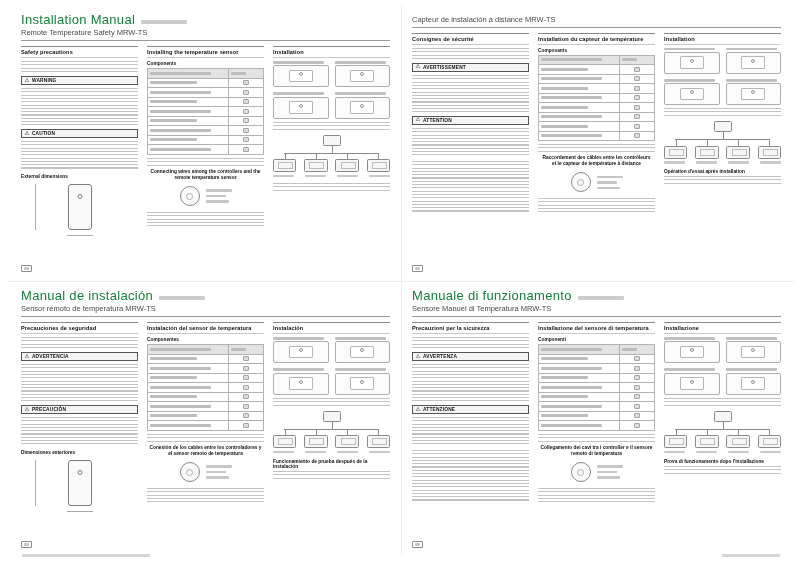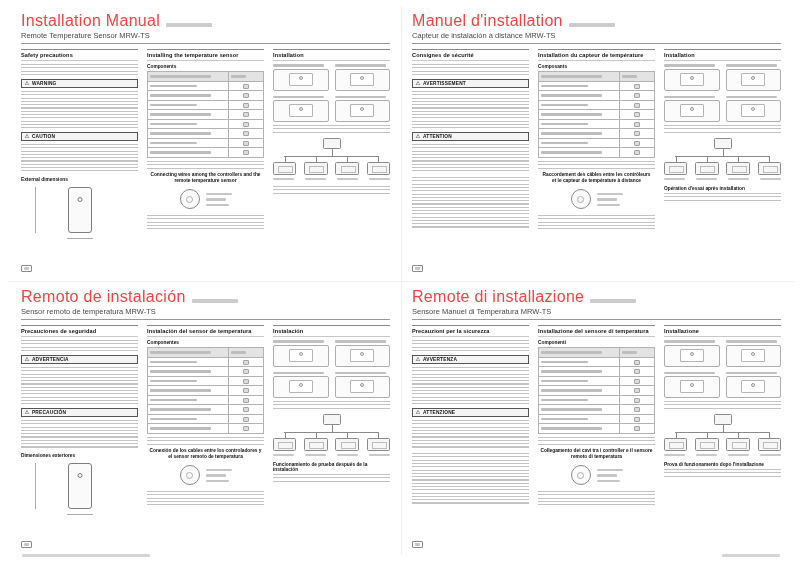--- a/index.html
+++ b/index.html
@@ -24,21 +24,21 @@
   .foldline-v { position: absolute; left: 50%; top: 6px; bottom: 6px; border-left: 1px solid #efefef; }
   .foldline-h { position: absolute; top: 50%; left: 8px; right: 8px; border-top: 1px solid #efefef; }
   .printmark { position: absolute; bottom: 4px; height: 3px; background: #d6d6d6; border-radius: 1px; }
   .printmark.left { left: 22px; width: 128px; }
   .printmark.right { right: 22px; width: 58px; }
 
   .quad { position: relative; height: 100%; overflow: hidden; }
 
   .qhead { border-bottom: 1px solid #9a9a9a; padding-bottom: 3px; }
   .titlerow { display: flex; align-items: flex-end; gap: 6px; }
-  .qtitle { font-size: 16px; font-weight: 400; color: #ef4444; letter-spacing: .3px; line-height: 1.05; }
+  .qtitle { font-size: 13px; font-weight: 400; color: #15803d; letter-spacing: .3px; line-height: 1.05; }
   .doccode { width: 46px; height: 3.5px; background: #cccccc; margin-bottom: 3px; border-radius: 1px; }
   .qsub { font-size: 7.5px; color: #4a4a4a; margin-top: 1.5px; }
 
   .qbody { display: grid; grid-template-columns: 1fr 1fr 1fr; gap: 9px; margin-top: 5px; height: 206px; }
   .col { overflow: hidden; min-width: 0; }
 
   .sechead {
     font-size: 5.6px; font-weight: bold; color: #111;
     border-top: 1px solid #8a8a8a; border-bottom: 1px solid #c8c8c8;
     padding: 2px 0; margin-bottom: 3px; letter-spacing: .1px;
@@ -114,21 +114,21 @@
   <i class="foldline-v"></i>
   <i class="foldline-h"></i>
   <i class="printmark left"></i>
   <i class="printmark right"></i>
 <section class="quad" data-lang="en">
   <header class="qhead">
     <div class="titlerow">
       <h1 class="qtitle">Installation Manual</h1>
       <i class="doccode"></i>
     </div>
-    <div class="qsub">Remote Temperature Sensor MRW-TS</div>
+    <div class="qsub">Remote Temperature Safety MRW-TS</div>
   </header>
 
   <div class="qbody">
 
     <div class="col">
       <h3 class="sechead">Safety precautions</h3>
       <div class="tb" style="height:12px"></div>
       <div class="alert">
         <span class="aicon">⚠</span>
         <span class="alabel">WARNING</span>
@@ -302,24 +302,20 @@
       <div class="tb" style="height:9px"></div>
     </div>
 
   </div>
   <div class="pagebadge">
         <i class="bar"></i>
       </div>
 </section>
     <section class="quad" data-lang="fr">
   <header class="qhead">
-    <div class="titlerow">
-      <h1 class="qtitle">Manuel d'installation</h1>
-      <i class="doccode"></i>
-    </div>
     <div class="qsub">Capteur de instalación à distance MRW-TS</div>
   </header>
 
   <div class="qbody">
 
     <div class="col">
       <h3 class="sechead">Consignes de sécurité</h3>
       <div class="tb" style="height:12px"></div>
       <div class="alert">
         <span class="aicon">⚠</span>
@@ -486,21 +482,21 @@
     </div>
 
   </div>
   <div class="pagebadge">
         <i class="bar"></i>
       </div>
 </section>
     <section class="quad" data-lang="es">
   <header class="qhead">
     <div class="titlerow">
-      <h1 class="qtitle">Remoto de instalación</h1>
+      <h1 class="qtitle">Manual de instalación</h1>
       <i class="doccode"></i>
     </div>
     <div class="qsub">Sensor remoto de temperatura MRW-TS</div>
   </header>
 
   <div class="qbody">
 
     <div class="col">
       <h3 class="sechead">Precauciones de seguridad</h3>
       <div class="tb" style="height:12px"></div>
@@ -678,21 +674,21 @@
     </div>
 
   </div>
   <div class="pagebadge">
         <i class="bar"></i>
       </div>
 </section>
     <section class="quad" data-lang="it">
   <header class="qhead">
     <div class="titlerow">
-      <h1 class="qtitle">Remote di installazione</h1>
+      <h1 class="qtitle">Manuale di funzionamento</h1>
       <i class="doccode"></i>
     </div>
     <div class="qsub">Sensore Manuel di Temperatura MRW-TS</div>
   </header>
 
   <div class="qbody">
 
     <div class="col">
       <h3 class="sechead">Precauzioni per la sicurezza</h3>
       <div class="tb" style="height:12px"></div>

